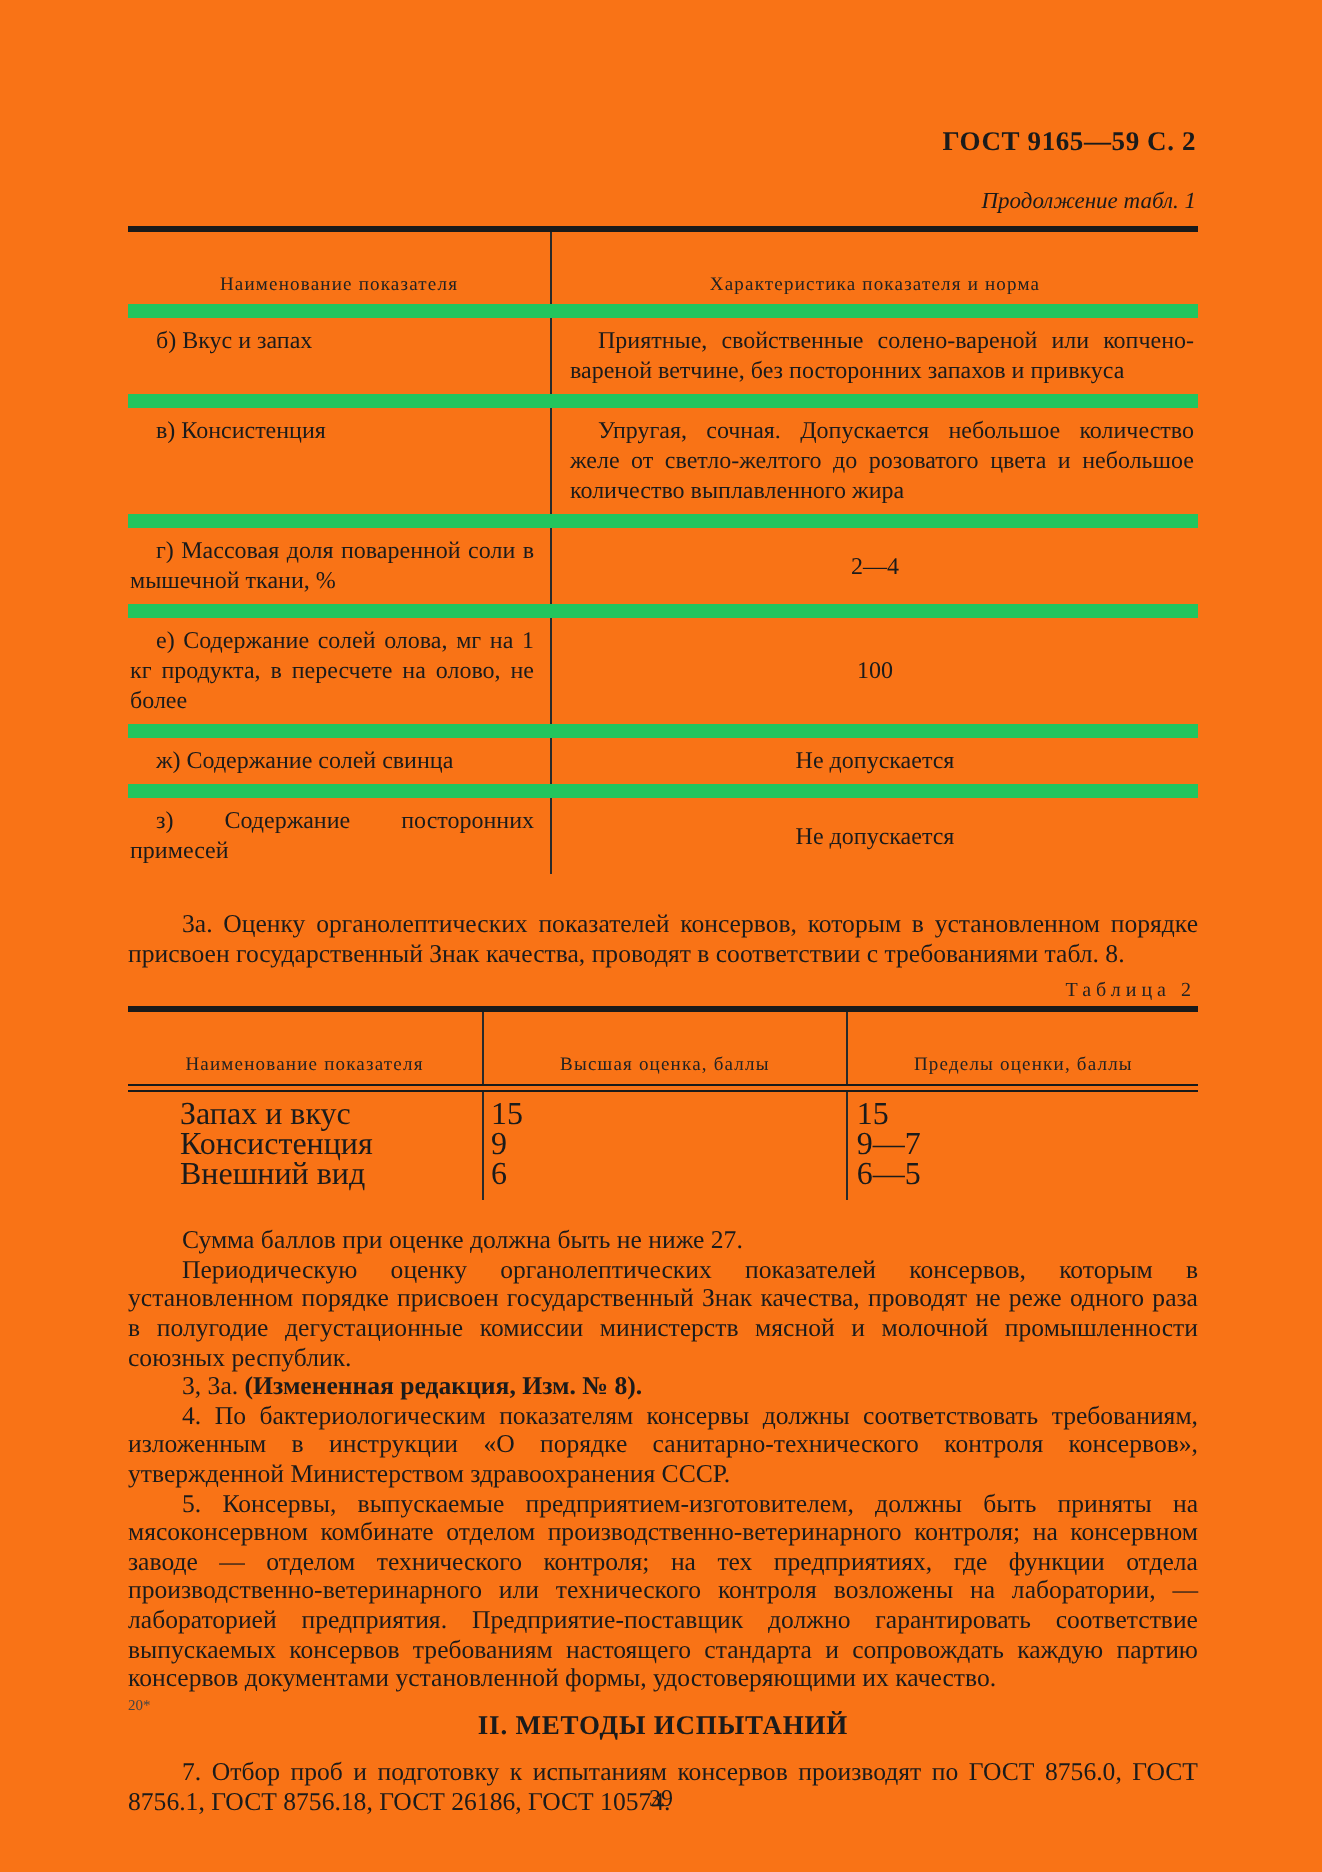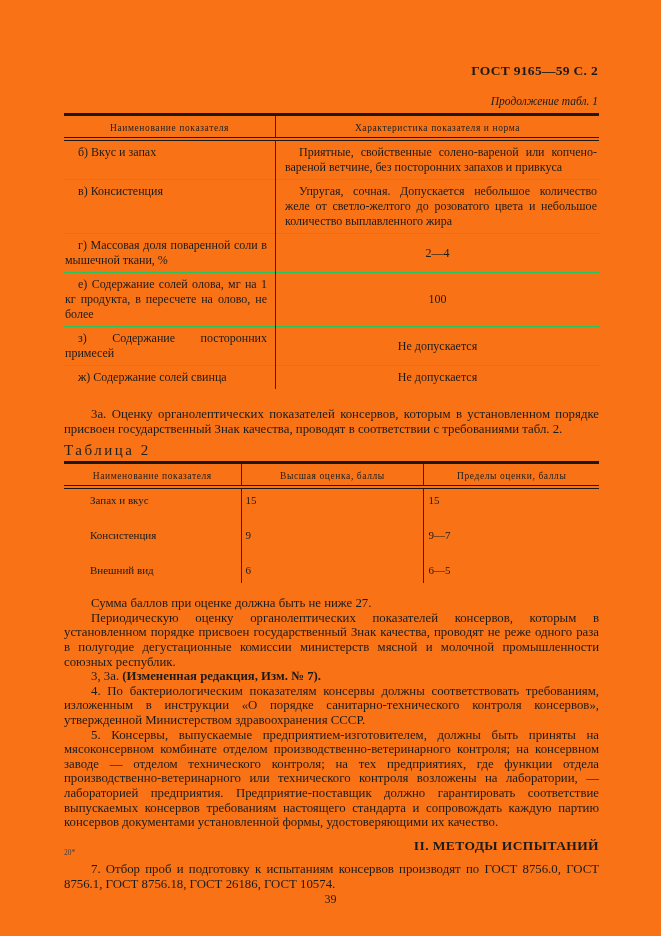--- a/index.html
+++ b/index.html
@@ -20,60 +20,60 @@
   .t1-caption {
     position:absolute; top:95px; right:63px;
     font-style:italic; font-size:11.5px;
   }
   .content { position:absolute; left:64px; top:113px; width:535px; }
 
   table { border-collapse:collapse; width:100%; table-layout:fixed; }
   .t1, .t2 { border-top:3px solid #1a1a1a; }
   th {
     font-weight:normal; font-size:9.5px; letter-spacing:0.6px;
-    text-align:center; padding:7px 4px 4px;
+    text-align:center; padding:22px 4px 4px;
     border-bottom:4px double #1a1a1a; color:#222;
   }
   .t1 th:first-child, .t1 td:first-child { width:203px; }
   .t1 th:first-child, .t1 td.c1 { border-right:1px solid #2a2a2a; }
-  .t1 tbody td { border-top:1px solid #22c55e; font-size:12px; line-height:15px; vertical-align:middle; }
+  .t1 tbody td { border-top:7px solid #22c55e; font-size:12px; line-height:15px; vertical-align:middle; }
   .t1 td.c1 {
     text-align:justify; text-indent:13px;
     padding:4px 8px 4px 1px;
   }
   .t1 td.desc {
     text-align:justify; text-indent:14px;
     padding:4px 2px 4px 9px; vertical-align:top;
   }
   .t1 td.c1.vtop { vertical-align:top; }
   .t1 td.val { text-align:center; padding:2px 4px; }
 
   .t2-caption {
-    margin:6px 1px 0 0; text-align:left;
-    font-size:15px; letter-spacing:2.5px; color:#222;
+    margin:6px 1px 0 0; text-align:right;
+    font-size:10px; letter-spacing:2.5px; color:#222;
   }
   .t2 { margin-top:2px; }
   .t2 th:nth-child(1), .t2 td:nth-child(1) { width:31.5%; }
   .t2 th:nth-child(2), .t2 td:nth-child(2) { width:32.5%; }
   .t2 th:not(:last-child), .t2 td:not(:last-child) { border-right:1px solid #2a2a2a; }
-  .t2 tbody td { font-size:11px; line-height:15px; padding:10px 4px; }
+  .t2 tbody td { font-size:16px; line-height:15px; padding:0 4px; }
   .t2 tbody td:first-child { padding-left:26px; }
   .t2 tbody td:not(:first-child) { text-align:left; }
   .t2 tbody tr:first-child td { padding-top:4px; }
   .t2 tbody tr:last-child td { padding-bottom:5px; }
 
   .para {
     margin:0; font-size:12.8px; line-height:14.6px;
     text-align:justify; text-indent:27px;
   }
   .mt-3a { margin-top:18px; }
   .mt-sum { margin-top:13px; }
   .bold { font-weight:bold; }
   .sec-heading {
-    margin:9px 0 9px; text-align:right;
+    margin:9px 0 9px; text-align:center;
     font-weight:bold; font-size:13.5px; letter-spacing:0.4px;
     text-indent:0;
   }
   .footer-sig {
     position:absolute; left:64px; top:848px;
     font-size:7.5px; color:#444;
   }
   .page-num {
     position:absolute; left:0; width:661px; top:892px;
     text-align:center; font-size:12px;
@@ -107,31 +107,31 @@
         </tr>
         <tr style="height:37px">
           <td class="c1">г) Массовая доля поваренной соли в мышечной ткани, %</td>
           <td class="val">2—4</td>
         </tr>
         <tr style="height:34px">
           <td class="c1">е) Содержание солей олова, мг на 1 кг продукта, в пересчете на олово, не более</td>
           <td class="val">100</td>
         </tr>
         <tr style="height:23px">
-          <td class="c1">з) Содержание посторонних примесей</td>
+          <td class="c1">ж) Содержание солей свинца</td>
           <td class="val">Не допускается</td>
         </tr>
         <tr style="height:23px">
-          <td class="c1">ж) Содержание солей свинца</td>
+          <td class="c1">з) Содержание посторонних примесей</td>
           <td class="val">Не допускается</td>
         </tr>
       </tbody>
     </table>
 
-    <p class="para mt-3a">3а. Оценку органолептических показателей консервов, которым в установленном порядке присвоен государственный Знак качества, проводят в соответствии с требованиями табл. 2.</p>
+    <p class="para mt-3a">3а. Оценку органолептических показателей консервов, которым в установленном порядке присвоен государственный Знак качества, проводят в соответствии с требованиями табл. 8.</p>
 
     <div class="t2-caption">Таблица 2</div>
 
     <table class="t2">
       <thead>
         <tr>
           <th>Наименование показателя</th>
           <th>Высшая оценка, баллы</th>
           <th>Пределы оценки, баллы</th>
         </tr>
@@ -150,21 +150,21 @@
         <tr>
           <td>Внешний вид</td>
           <td>6</td>
           <td>6—5</td>
         </tr>
       </tbody>
     </table>
 
     <p class="para mt-sum">Сумма баллов при оценке должна быть не ниже 27.</p>
     <p class="para">Периодическую оценку органолептических показателей консервов, которым в установленном порядке присвоен государственный Знак качества, проводят не реже одного раза в полугодие дегустационные комиссии министерств мясной и молочной промышленности союзных республик.</p>
-    <p class="para"><span>3, 3а. </span><span class="bold">(Измененная редакция, Изм. № 7).</span></p>
+    <p class="para"><span>3, 3а. </span><span class="bold">(Измененная редакция, Изм. № 8).</span></p>
     <p class="para">4. По бактериологическим показателям консервы должны соответствовать требованиям, изложенным в инструкции «О порядке санитарно-технического контроля консервов», утвержденной Министерством здравоохранения СССР.</p>
     <p class="para">5. Консервы, выпускаемые предприятием-изготовителем, должны быть приняты на мясоконсервном комбинате отделом производственно-ветеринарного контроля; на консервном заводе — отделом технического контроля; на тех предприятиях, где функции отдела производственно-ветеринарного или технического контроля возложены на лаборатории, — лабораторией предприятия. Предприятие-поставщик должно гарантировать соответствие выпускаемых консервов требованиям настоящего стандарта и сопровождать каждую партию консервов документами установленной формы, удостоверяющими их качество.</p>
 
     <p class="para sec-heading">II. МЕТОДЫ ИСПЫТАНИЙ</p>
 
     <p class="para">7. Отбор проб и подготовку к испытаниям консервов производят по ГОСТ 8756.0, ГОСТ 8756.1, ГОСТ 8756.18, ГОСТ 26186, ГОСТ 10574.</p>
 
   </div>
 
   <div class="footer-sig">20*</div>

